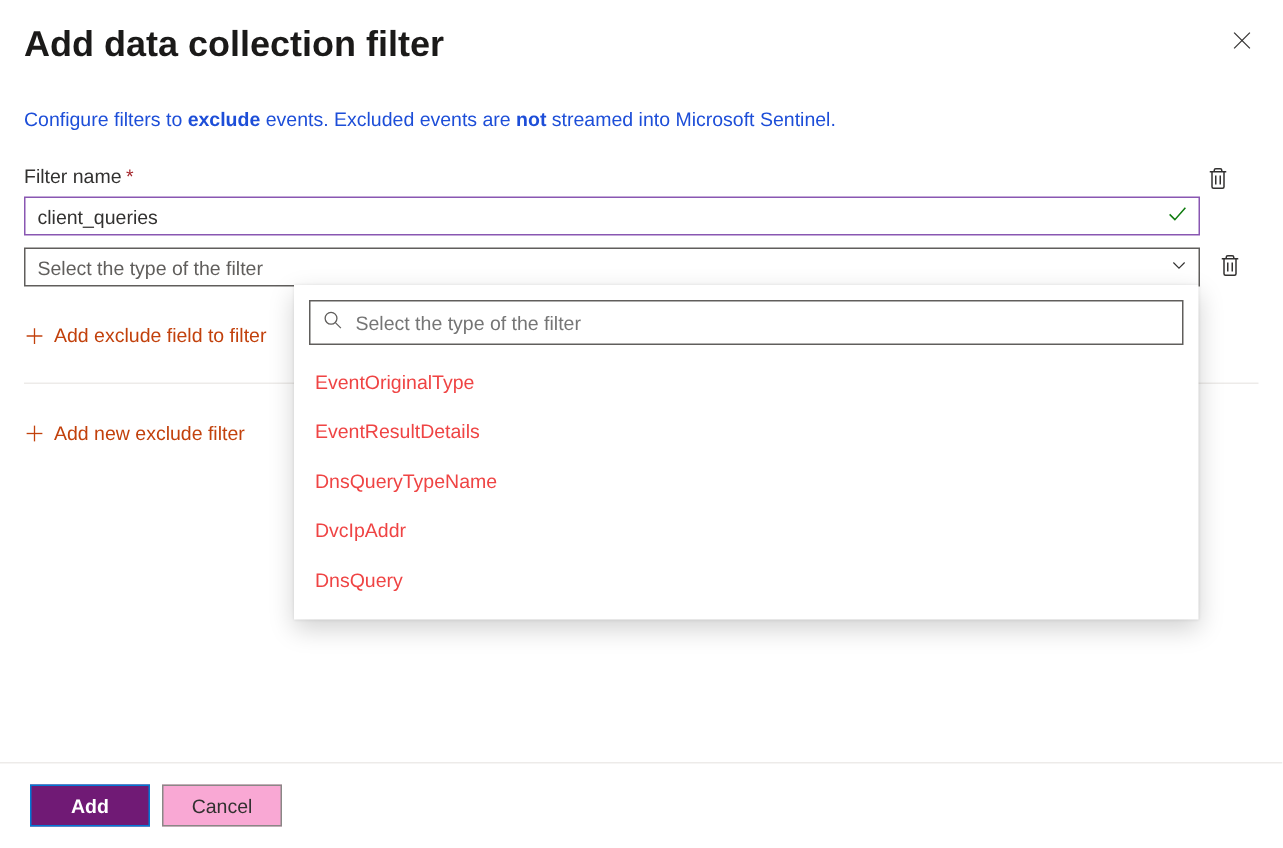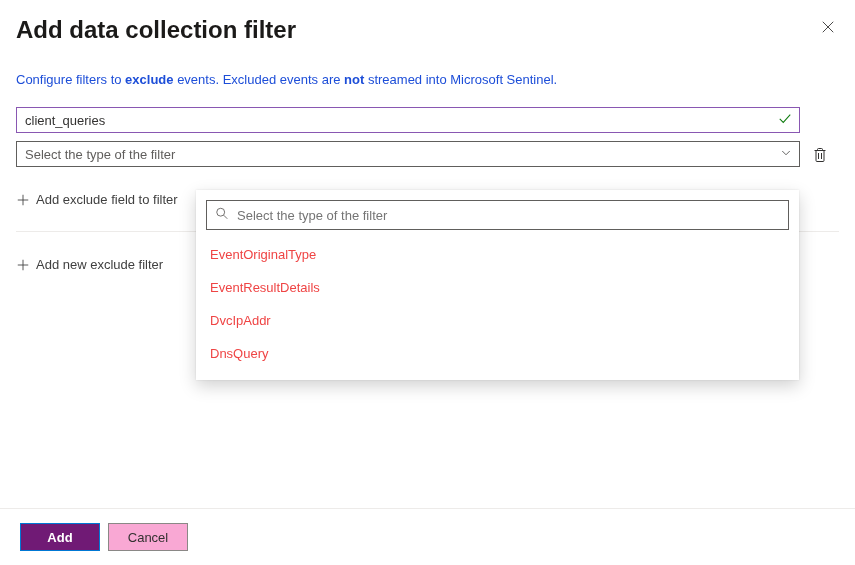--- a/index.html
+++ b/index.html
@@ -45,21 +45,21 @@
     .description {
       font-size: 13px;
       color: #1d4ed8;
       margin-bottom: 20px;
     }
     .description b {
       font-weight: 600;
     }
     .field-row {
       display: flex;
-      align-items: flex-end;
+      align-items: flex-start;
       gap: 8px;
       margin-bottom: 8px;
     }
     .field-label {
       font-size: 13px;
       color: #323130;
       margin-bottom: 4px;
       display: flex;
       align-items: center;
     }
@@ -128,21 +128,21 @@
     }
     .icon-btn svg {
       width: 16px;
       height: 16px;
     }
     .link-btn {
       background: none;
       border: none;
       cursor: pointer;
       padding: 6px 0;
-      color: #404040;
+      color: #c2410c;
       font-size: 13px;
       font-family: inherit;
       display: flex;
       align-items: center;
       gap: 6px;
       margin-top: 19px;
     }
     .link-btn svg {
       width: 14px;
       height: 14px;
@@ -237,20 +237,35 @@
         <line x1="14" y1="2" x2="2" y2="14"></line>
       </svg>
     </button>
   </div>
 
   <p class="description">
     <span>Configure filters to </span><b>exclude</b><span> events. Excluded events are </span><b>not</b><span> streamed into Microsoft Sentinel.</span>
   </p>
 
   <div class="form-row-wide">
+    <div class="label-row">
+      <div class="field-label">
+        <span>Filter name</span>
+          <span class="required-star">*</span>
+      </div>
+      <button class="icon-btn">
+        <svg viewBox="0 0 16 16" fill="none" stroke="currentColor" stroke-width="1">
+          <path d="M2.5 3.5 h11"></path>
+          <path d="M5.5 3.5 v-1 a1 1 0 0 1 1 -1 h3 a1 1 0 0 1 1 1 v1"></path>
+          <path d="M4 3.5 v10 a1 1 0 0 0 1 1 h6 a1 1 0 0 0 1 -1 v-10"></path>
+          <line x1="6.5" y1="6" x2="6.5" y2="12"></line>
+          <line x1="9.5" y1="6" x2="9.5" y2="12"></line>
+        </svg>
+      </button>
+    </div>
 
     <div class="form-main">
       <div class="field-row">
         <div class="input-wrap">
           <input type="text" class="text-input" value="client_queries" style="">
           <span class="valid-icon">
             <svg width="14" height="14" viewBox="0 0 16 16" fill="none" stroke="currentColor" stroke-width="1.2">
               <polyline points="2,8.5 6,12.5 14,3.5"></polyline>
             </svg>
           </span>
@@ -307,20 +322,21 @@
         <svg width="14" height="14" viewBox="0 0 16 16" fill="none" stroke="currentColor" stroke-width="1">
           <circle cx="6.5" cy="6.5" r="4.5"></circle>
           <line x1="10" y1="10" x2="14" y2="14"></line>
         </svg>
       </span>
       <input type="text" placeholder="Select the type of the filter" style="">
     </div>
   </div>
   <div class="dropdown-option">EventOriginalType</div>
   <div class="dropdown-option">EventResultDetails</div>
+  <div class="dropdown-option">DnsQueryTypeName</div>
   <div class="dropdown-option">DvcIpAddr</div>
   <div class="dropdown-option">DnsQuery</div>
 </div>
 
 <div class="footer">
   <button class="btn primary">Add</button>
   <button class="btn">Cancel</button>
 </div>
 
 </body></html>

